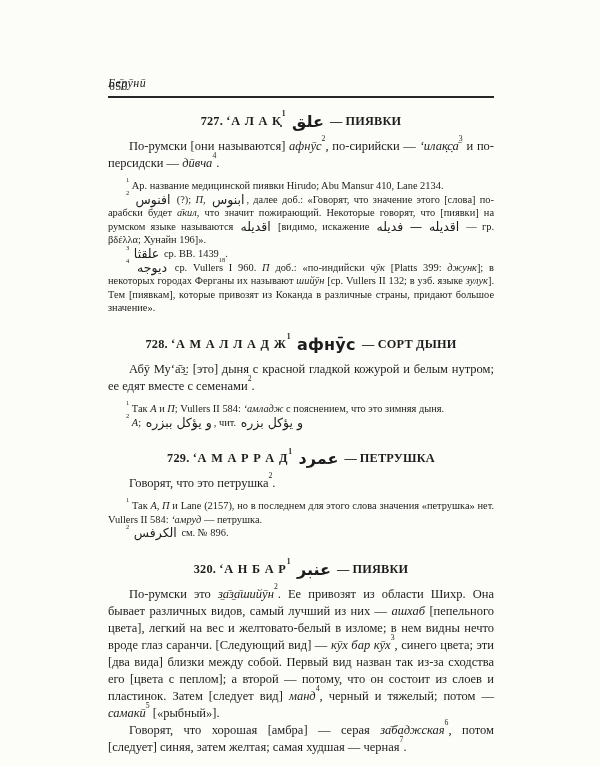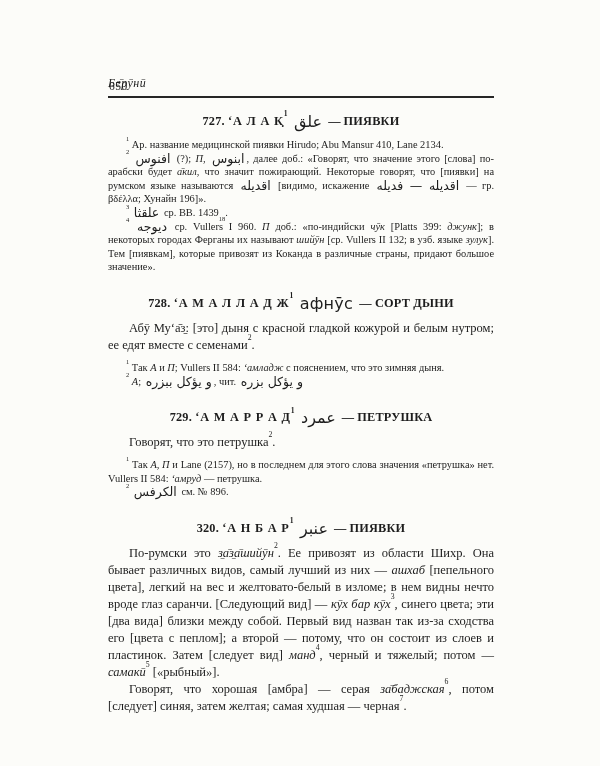--- a/index.html
+++ b/index.html
@@ -35,21 +35,21 @@
     margin:20px 0 8px 0;line-height:18px;
     letter-spacing:.2px;white-space:nowrap;
   }
   .entry:first-of-type .entry-heading{margin-top:14px;}
   .entry-heading .name{letter-spacing:.8px;}
   .ar{
     font-family:"DejaVu Sans",sans-serif;
     direction:rtl;unicode-bidi:isolate;
     line-height:1;
   }
-  .entry-heading .ar{font-size:16px;font-weight:normal;vertical-align:-2px;padding:0 3px;}
+  .entry-heading .ar{font-size:16px;font-weight:bold;vertical-align:-2px;padding:0 3px;}
   p.body{
     font-size:12.5px;line-height:17px;
     margin:0;text-indent:21px;
     text-align:justify;
   }
   .fns{margin-top:7px;}
   p.fn{
     font-size:10.4px;line-height:13.6px;
     margin:0;text-indent:18px;
     text-align:justify;
@@ -64,20 +64,21 @@
 
 <div class="page">
 
   <div class="header">
     <span class="folio">650</span>
     <span class="running">Бе̄рӯнӣ</span>
   </div>
 
   <section class="entry">
     <h2 class="entry-heading"><span>727.</span> <span class="name">‘А Л А К̣</span><sup>1</sup> <span class="ar">علق</span> <span>—</span> <span>ПИЯВКИ</span></h2>
+    <p class="body">По-румски [они называются] <i>афнӯс</i><sup>2</sup>, по-сирийски — <i>‘илак̣с̣а̄</i><sup>3</sup> и по-персидски — <i>дӣвча</i><sup>4</sup>.</p>
     <div class="fns">
       <p class="fn"><sup>1</sup> Ар. название медицинской пиявки Hirudo; Abu Mansur 410, Lane 2134.</p>
       <p class="fn"><sup>2</sup> <span class="ar" dir="rtl">افنوس</span> (?); <i>П</i>, <span class="ar" dir="rtl">ابنوس</span>, далее доб.: «Говорят, что значение этого [слова] по-арабски будет <i>а̄кил</i>, что значит пожирающий. Некоторые говорят, что [пиявки] на румском языке называются <span class="ar" dir="rtl">اقديله</span> [видимо, искажение <span class="ar" dir="rtl">اقديله — فديله</span> — гр. βδέλλα; Хунайн 196]».</p>
       <p class="fn"><sup>3</sup> <span class="ar" dir="rtl">علقثا</span> ср. BB. 1439<sub>18</sub>.</p>
       <p class="fn"><sup>4</sup> <span class="ar" dir="rtl">ديوجه</span> ср. Vullers I 960. <i>П</i> доб.: «по-индийски <i>чӯк</i> [Platts 399: <i>джунк</i>]; в некоторых городах Ферганы их называют <i>шийӯн</i> [ср. Vullers II 132; в узб. языке <i>зулук</i>]. Тем [пиявкам], которые привозят из Коканда в различные страны, придают большое значение».</p>
     </div>
   </section>
 
   <section class="entry">
     <h2 class="entry-heading"><span>728.</span> <span class="name">‘А М А Л Л А Д Ж</span><sup>1</sup> <span class="ar">афнӯс</span> <span>—</span> <span>СОРТ ДЫНИ</span></h2>

